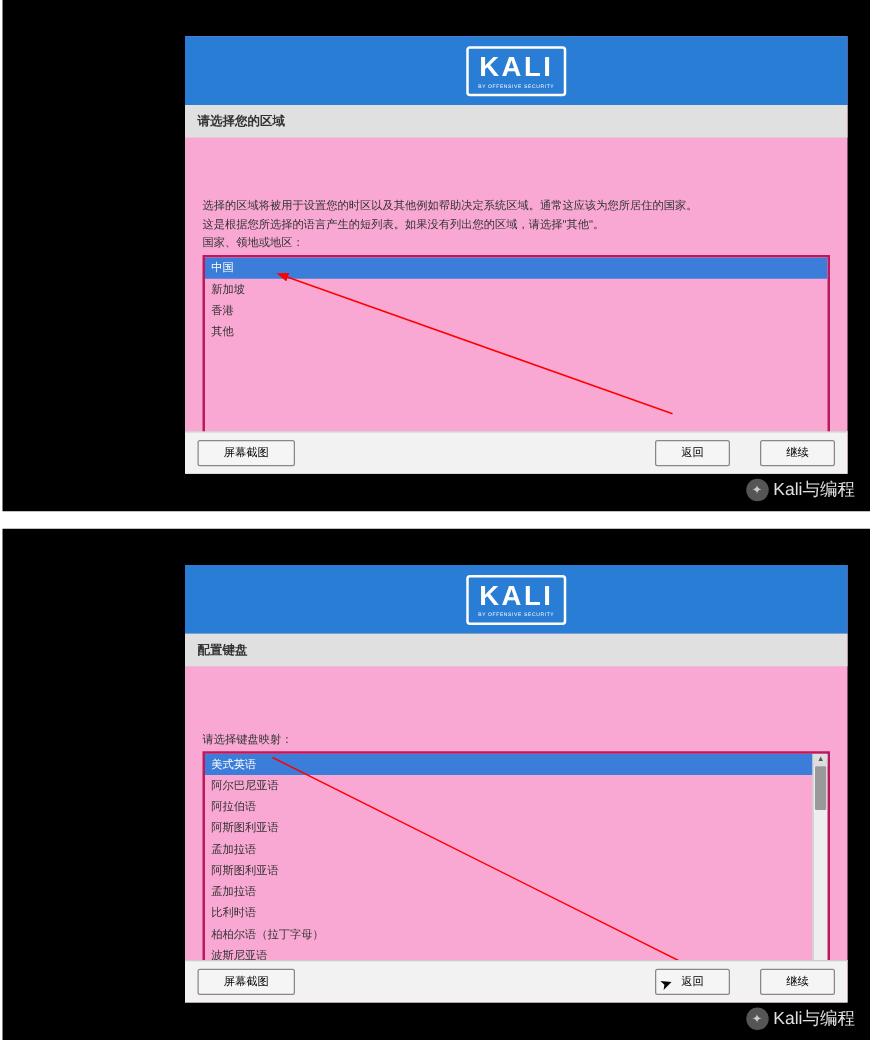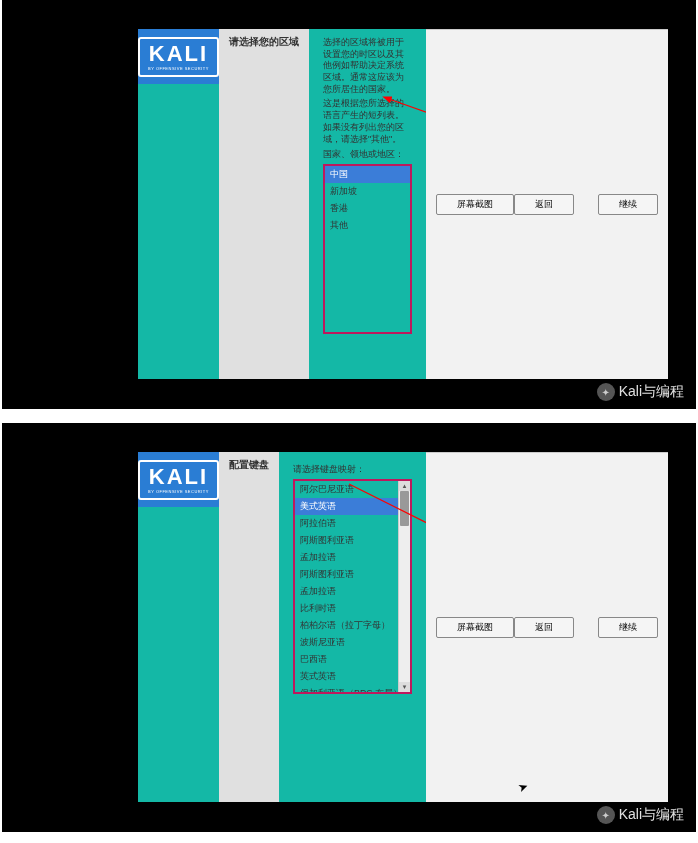--- a/index.html
+++ b/index.html
@@ -12,27 +12,27 @@
     .panel {
       width: 694px;
       height: 409px;
       background: #000;
       margin: 0 2px 14px 2px;
       position: relative;
       overflow: hidden;
     }
     .window {
       position: absolute;
-      left: 136px;
+      left: 146px;
       top: 29px;
       width: 530px;
       height: 350px;
-      background: #14b8a6;
-      display: flex;
-      flex-direction: row;
+      background: #f9a8d4;
+      display: flex;
+      flex-direction: column;
     }
     .header {
       height: 55px;
       background: #2a7dd4;
       display: flex;
       align-items: center;
       justify-content: center;
     }
     .logo {
       display: flex;
@@ -62,20 +62,21 @@
       font-weight: bold;
       color: #333;
     }
     .content {
       flex: 1;
       padding: 8px 14px;
       font-size: 9px;
       color: #333;
       overflow: hidden;
       position: relative;
+      margin-top: 41px;
     }
     .content p { margin-bottom: 3px; line-height: 1.3; }
     .list-label { margin-top: 4px; margin-bottom: 2px; font-size: 9px; }
     .listbox {
       border: 2px solid #be185d;
       margin-top: 2px;
       height: auto;
       overflow: hidden;
       position: relative;
     }
@@ -227,22 +228,22 @@
     <div class="header">
       <div class="logo">
         <div class="logo-main">KALI</div>
         <div class="logo-sub">BY OFFENSIVE SECURITY</div>
       </div>
     </div>
     <div class="title-bar">配置键盘</div>
     <div class="content">
       <p class="list-label">请选择键盘映射：</p>
       <div class="listbox tall">
+        <div class="list-item selected">美式英语</div>
         <div class="list-item">阿尔巴尼亚语</div>
-        <div class="list-item selected">美式英语</div>
         <div class="list-item">阿拉伯语</div>
         <div class="list-item">阿斯图利亚语</div>
         <div class="list-item">孟加拉语</div>
         <div class="list-item">阿斯图利亚语</div>
         <div class="list-item">孟加拉语</div>
         <div class="list-item">比利时语</div>
         <div class="list-item">柏柏尔语（拉丁字母）</div>
         <div class="list-item">波斯尼亚语</div>
         <div class="list-item">巴西语</div>
         <div class="list-item">英式英语</div>

